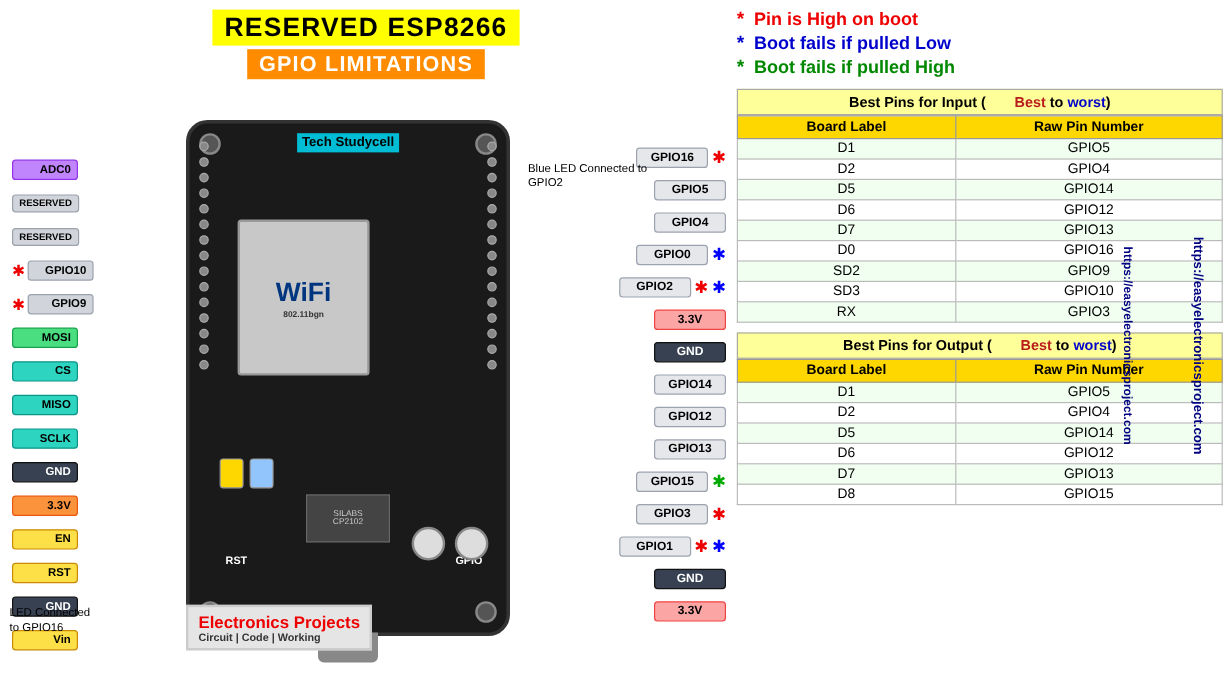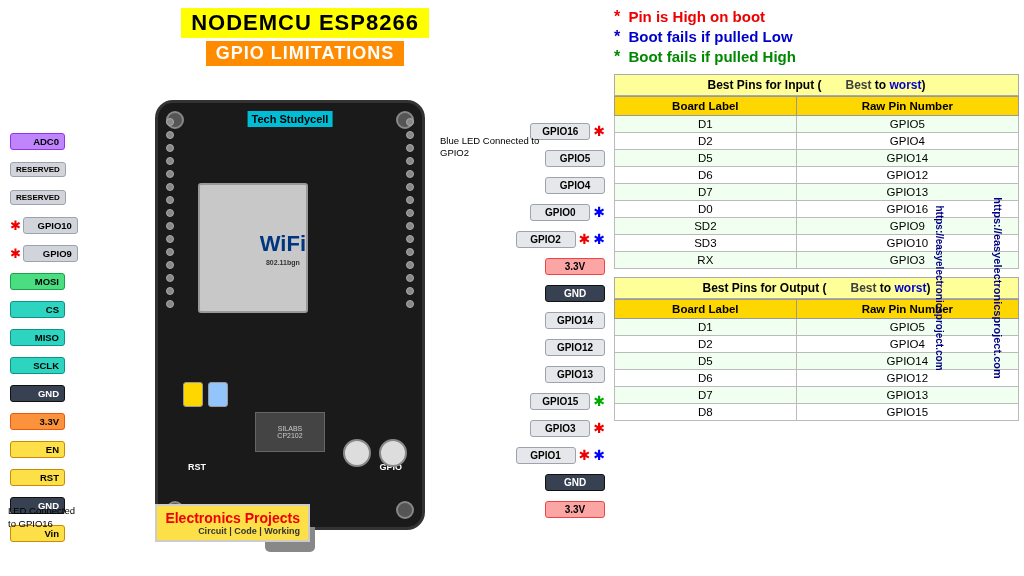--- a/index.html
+++ b/index.html
@@ -95,21 +95,21 @@
     .wifi-module {
       position: absolute;
       top: 80px;
       left: 40px;
       width: 110px;
       height: 130px;
       background: #c8c8c8;
       border: 2px solid #999;
       display: flex;
       align-items: center;
-      justify-content: flex-end;
+      justify-content: center;
       font-size: 28px;
       font-weight: bold;
       color: #003580;
       border-radius: 3px;
     }
 
     .wifi-icon {
       text-align: center;
       font-size: 14px;
       font-weight: bold;
@@ -255,21 +255,21 @@
     }
     .table-title {
       background: #ffff99;
       border: 1px solid #aaa;
       text-align: center;
       font-size: 12px;
       font-weight: bold;
       padding: 3px;
       color: #000;
     }
-    .table-title .best { color: #404040; margin-left: 24px; }
+    .table-title .best { color: #b91c1c; margin-left: 24px; }
     .table-title .worst { color: #00c; }
 
     table {
       width: 100%;
       border-collapse: collapse;
       font-size: 11.5px;
     }
     table th {
       background: #ffd700;
       border: 1px solid #999;
@@ -285,25 +285,25 @@
       color: #000;
     }
     table tr:nth-child(odd) td { background: #f0fff0; }
     table tr:nth-child(even) td { background: #fff; }
 
     
     .logo-area {
       position: absolute;
       bottom: 18px;
       right: 300px;
-      background: #fde047;
+      background: #e5e5e5;
       border: 2px solid #ccc;
       padding: 4px 8px;
       font-size: 10px;
-      text-align: right;
+      text-align: left;
       font-weight: bold;
       margin-left: 20px;
     }
     .logo-area .ep { font-size: 14px; font-weight: bold; color: #e00; }
     .logo-area .sub { font-size: 9px; color: #333; }
 
     
     .corner-circle {
       position: absolute;
       width: 18px;
@@ -366,21 +366,21 @@
       font-weight: bold;
       color: #fff;
     }
   </style>
 </head>
 <body>
 
 <div class="left-panel">
 
   <div class="title-area">
-    <div class="title-nodemcu">NODEMCU  ESP8266</div><br>
+    <div class="title-nodemcu">RESERVED  ESP8266</div><br>
     <div class="title-gpio">GPIO LIMITATIONS</div>
   </div>
 
   <div class="board-area">
 
     <div class="left-pins">
       <div class="left-pin-row">
         <span class="pin-label purple">ADC0</span>
       </div>
       <div class="left-pin-row">

